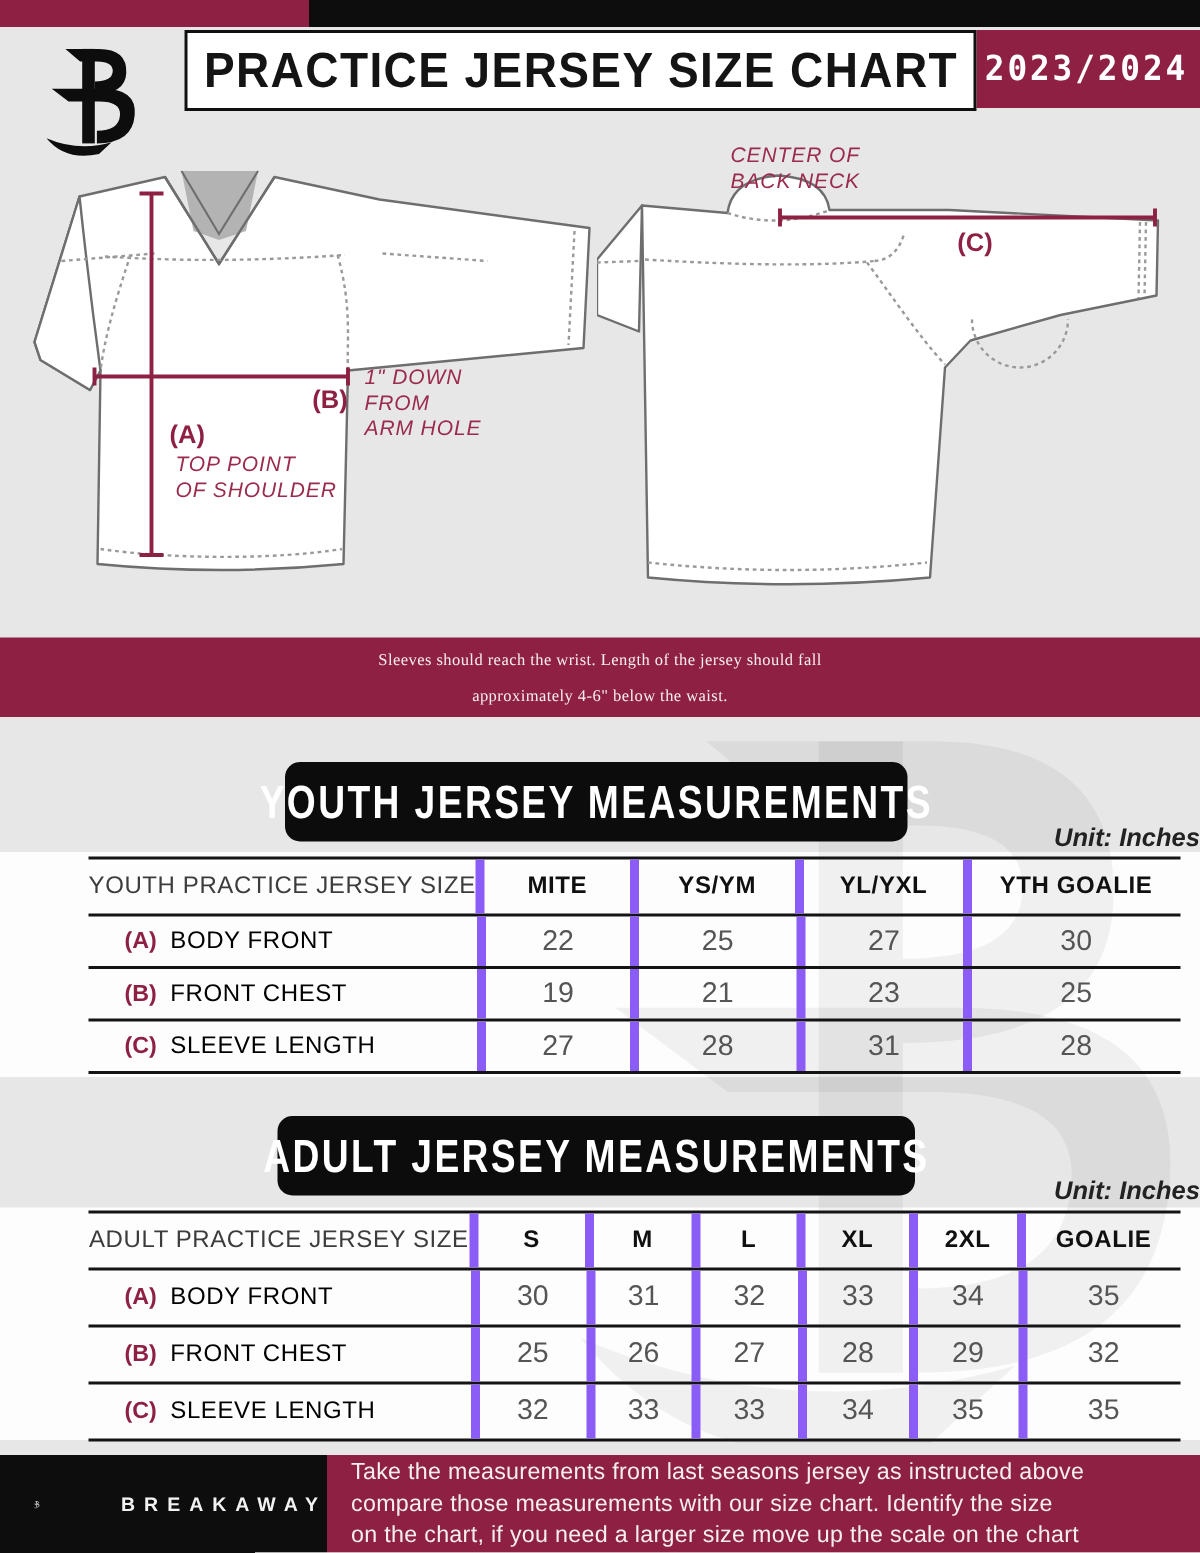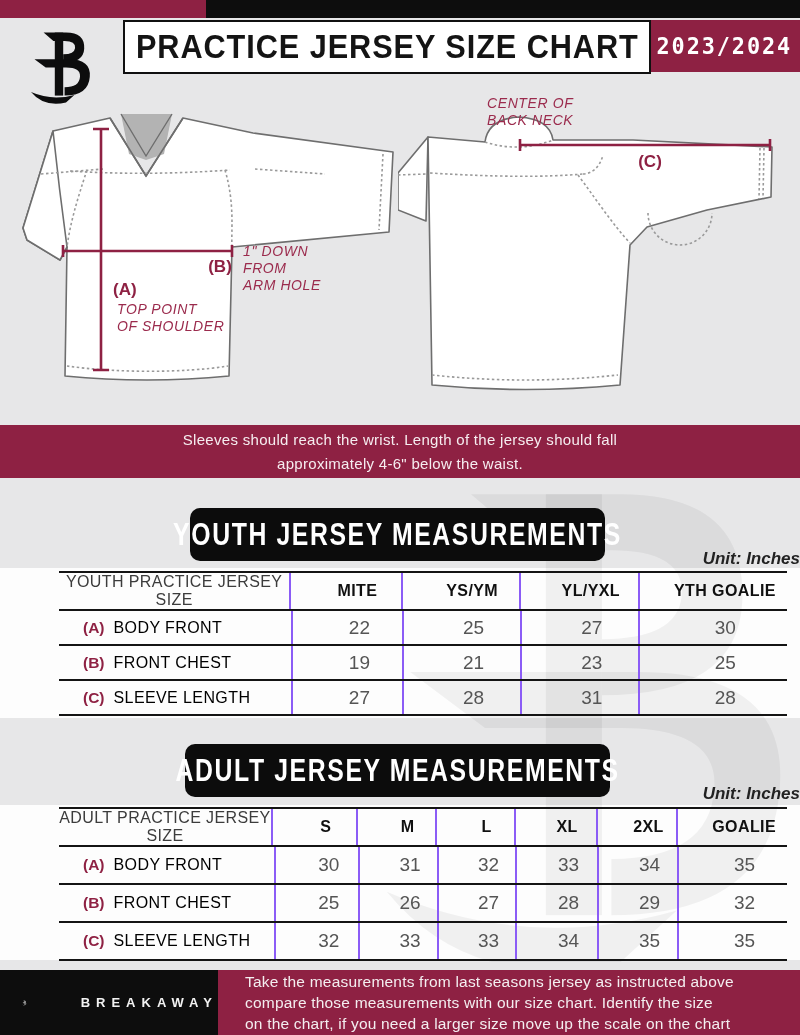--- a/index.html
+++ b/index.html
@@ -24,51 +24,51 @@
   svg text{font-family:"Liberation Sans",sans-serif;}
   .ann{fill:#9b2b4d;font-style:italic;font-size:14px;letter-spacing:.6px;}
   .key{fill:#8e2143;font-weight:bold;font-size:17px;}
   .jersey{fill:#fff;stroke:#6e6e6e;stroke-width:1.6;stroke-linejoin:round;}
   .seam{fill:none;stroke:#9a9a9a;stroke-width:1.6;stroke-dasharray:2.5 2.5;}
   .mline{stroke:#8e2143;stroke-width:2.6;fill:none;}
 
   
   .banner{left:0;top:425px;width:800px;height:53px;background:#8e2143;color:#f6edf0;
           display:flex;flex-direction:column;align-items:center;justify-content:center;z-index:2;}
-  .banner div{font-size:15px;line-height:24px;letter-spacing:.3px;}
+  .banner div{font-size:11px;line-height:24px;letter-spacing:.3px;font-family:Liberation Serif, serif;}
 
   
   .white-band{left:0;width:800px;background:#fdfdfd;z-index:0;}
   .sec-title{background:#0c0c0c;border-radius:10px;color:#fff;display:flex;
              align-items:center;justify-content:center;z-index:2;margin-top:16px;}
   .sec-title span{font-weight:bold;font-size:31px;letter-spacing:2px;display:inline-block;
              transform:scaleX(.8);white-space:nowrap;}
   .unit{width:800px;text-align:right;font-style:italic;font-weight:600;font-size:17px;
         color:#222;z-index:2;}
 
   .stable{left:59px;width:728px;z-index:2;border-top:2px solid #141414;text-align:center;}
   .trow{display:flex;border-bottom:2px solid #141414;align-items:stretch;}
   .cell{display:flex;align-items:center;justify-content:center;}
-  .cell + .cell{border-left:2px solid #8b5cf6;padding-left:23px;}
+  .cell + .cell{border-left:6px solid #8b5cf6;}
   .lab-cell{justify-content:flex-start;padding-left:24px;box-sizing:border-box;}
   .hdr-label{font-size:16px;color:#3c3c3c;letter-spacing:.4px;justify-content:center;padding-left:0;}
   .hdr-size{font-weight:bold;font-size:16px;color:#101010;letter-spacing:.4px;}
   .rkey{color:#8e2143;font-weight:bold;font-size:15.5px;margin-right:9px;}
   .rlab{color:#000000;font-size:16px;letter-spacing:.4px;font-weight:400;}
   .rval{font-size:19px;color:#555;}
 
   
   .watermark{left:340px;top:438px;width:460px;height:524px;overflow:hidden;z-index:1;pointer-events:none;}
 
   
   .footer-black{left:0;top:970px;width:218px;height:65px;background:#0d0d0d;
                 display:flex;align-items:center;z-index:2;gap:44px;}
   .brand{color:#f2f2f2;font-weight:bold;font-size:13px;letter-spacing:6px;margin-left:10px;}
   .footer-maroon{left:218px;top:970px;width:582px;height:65px;background:#8e2143;
-                 display:flex;flex-direction:column;justify-content:center;padding-left:27px;
+                 display:flex;flex-direction:column;justify-content:center;padding-left:16px;
                  box-sizing:border-box;z-index:2;}
   .footer-maroon div{color:#f4eef0;font-size:15.5px;line-height:21px;letter-spacing:.2px;}
 </style>
 </head>
 <body>
 
 <svg width="0" height="0" style="position:absolute">
   <defs>
     <symbol id="monogram" viewBox="0 0 100 118">
       <path d="M28 12 H60 Q87 12 86 35 Q85 55 56 55 V43 Q72 43 73 34 Q74 24 58 24 H42 Z"></path>

